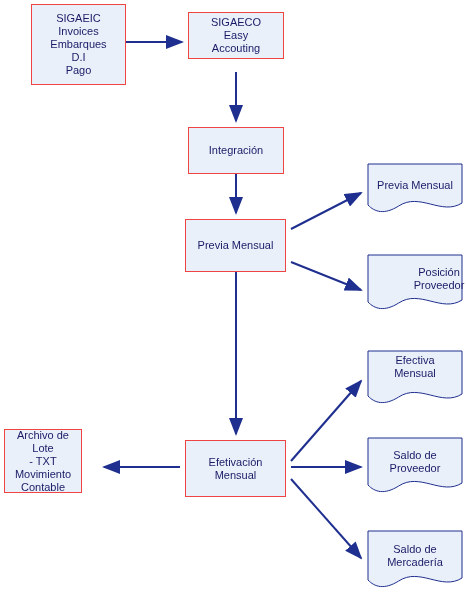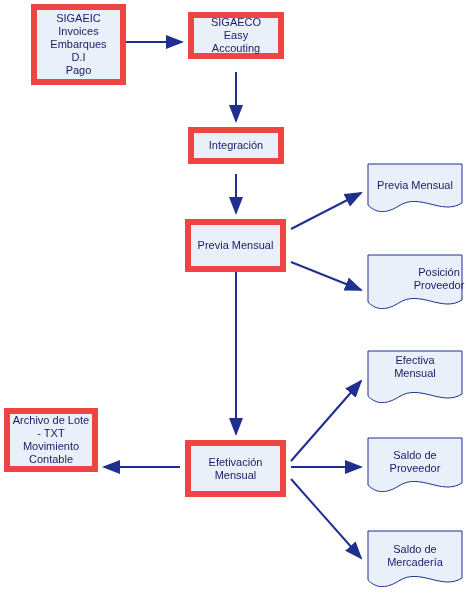--- a/index.html
+++ b/index.html
@@ -28,21 +28,21 @@
     align-items: center;
     justify-content: center;
     text-align: center;
     color: #1a1a66;
     font-size: 11px;
     line-height: 13px;
     white-space: pre-line;
   }
   .node.rect {
     background: #e9f0fa;
-    border: 6px solid #ef4444;
+    border: 1px solid #ef4444;
   }
   .node.doc {
     background: transparent;
     border: none;
   }
   .doc-label {
     position: relative;
     z-index: 2;
     padding: 0 4px;
   }
@@ -89,25 +89,25 @@
   </svg>
   <div id="node-layer">
       <div class="node rect" style="left: 31px; top: 4px; width: 95px; height: 81px;"><div>SIGAEIC
 Invoices
 Embarques
 D.I
 Pago</div></div>
       <div class="node rect" style="left: 188px; top: 12px; width: 96px; height: 47px;"><div>SIGAECO
 Easy
 Accouting</div></div>
-      <div class="node rect" style="left: 188px; top: 127px; width: 96px; height: 37px;"><div>Integración</div></div>
+      <div class="node rect" style="left: 188px; top: 127px; width: 96px; height: 47px;"><div>Integración</div></div>
       <div class="node rect" style="left: 185px; top: 219px; width: 101px; height: 53px;"><div>Previa Mensual</div></div>
       <div class="node rect" style="left: 185px; top: 440px; width: 101px; height: 57px; align-items: center;"><div>Efetivación
 Mensual</div></div>
-      <div class="node rect" style="left: 4px; top: 408px; width: 94px; height: 64px;"><div>Archivo de Lote
+      <div class="node rect" style="left: 4px; top: 429px; width: 78px; height: 64px;"><div>Archivo de Lote
 - TXT
 Movimiento
 Contable</div></div>
       <div class="node doc" style="left: 367px; top: 163px; width: 96px; height: 54px;"><svg class="doc-shape" viewBox="0 0 96 54" preserveAspectRatio="none">
           <path d="M1,1 L95,1 L95,40 C74.88,53 52.800000000000004,29 31.68,43 C17.28,52 7.68,49 1,42 Z" fill="#e9f0fa" stroke="#1f2f8f" stroke-width="1"></path>
         </svg><div class="doc-label" style="margin-bottom: 10px;">Previa Mensual</div></div>
       <div class="node doc" style="left: 367px; top: 254px; width: 96px; height: 60px; padding-left: 48px;"><svg class="doc-shape" viewBox="0 0 96 60" preserveAspectRatio="none">
           <path d="M1,1 L95,1 L95,46 C74.88,59 52.800000000000004,35 31.68,49 C17.28,58 7.68,55 1,48 Z" fill="#e9f0fa" stroke="#1f2f8f" stroke-width="1"></path>
         </svg><div class="doc-label" style="margin-bottom: 10px;">Posición
 Proveedor</div></div>

